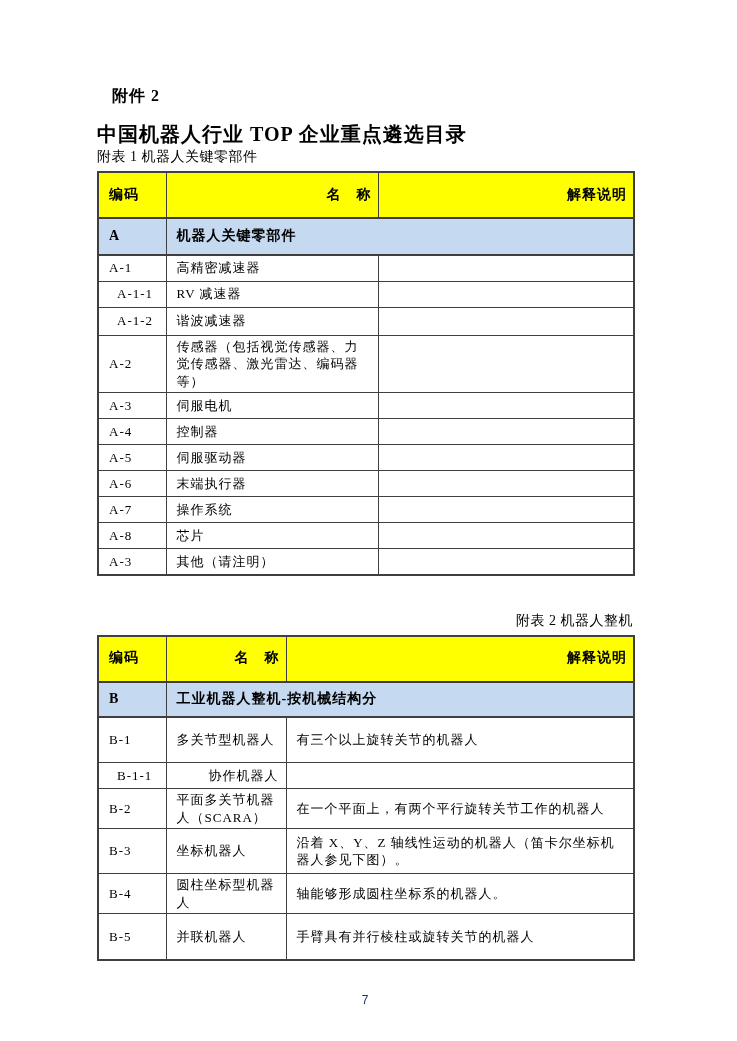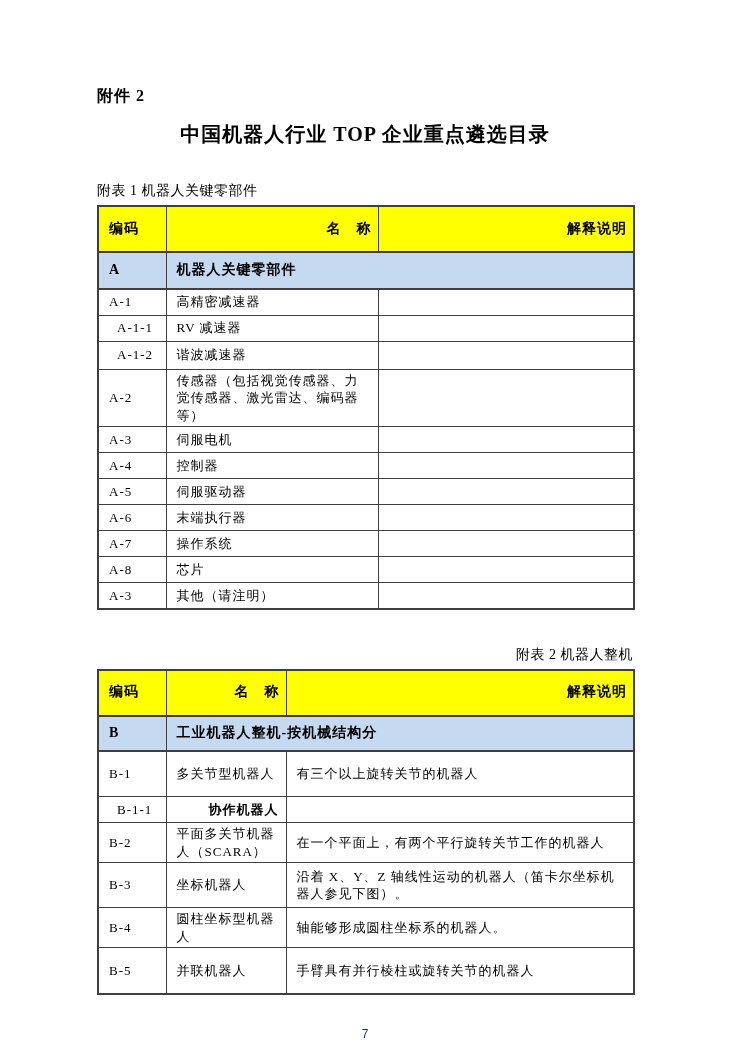--- a/index.html
+++ b/index.html
@@ -9,32 +9,30 @@
     box-sizing:border-box;
     background:#ffffff;
     padding:86px 104px 0 97px;
     font-family:"Liberation Serif","DejaVu Serif",serif;
     color:#000000;
     overflow:hidden;
   }
   .attachment-label{
     font-weight:bold;
     font-size:16px;
-    margin-left:0;
+    margin-left:15px;
     letter-spacing:1px;
   }
   .doc-title{
     margin:14px 0 0 0;
     font-size:20px;
     font-weight:bold;
-    text-align:center;
     letter-spacing:1px;
   }
   .table-caption{
-    margin-top:34px;
     margin-bottom:5px;
     font-size:14px;
     letter-spacing:0.5px;
   }
   .table-caption.second{margin-top:36px;text-align:right;}
   table.doc-table{
     border-collapse:collapse;
     table-layout:fixed;
     width:536px;
     border:2px solid #3f3f3f;
@@ -58,21 +56,21 @@
   }
   tr.head-row th.code-col{text-align:left;}
   tr.section-row td{
     background:#c5d9f1;
     font-weight:bold;
     font-size:14px;
     border-bottom:2px solid #3f3f3f;
   }
   td.code{letter-spacing:0.5px;}
   tr.indent-code td.code{padding-left:18px;}
-  tr.indent-name td.name{padding-left:42px;font-weight:bold;}
+  tr.indent-name td.name{padding-left:42px;}
   tr.r26{height:26px;}
   tr.r28{height:28px;}
   tr.r30{height:46px;}
   tr.r35{height:35px;}
   tr.r37{height:37px;}
   tr.r38{height:38px;padding-left:16px;}
   tr.r44{height:44px;}
   tr.r45{height:45px;}
   .page-number{
     margin-top:32px;

